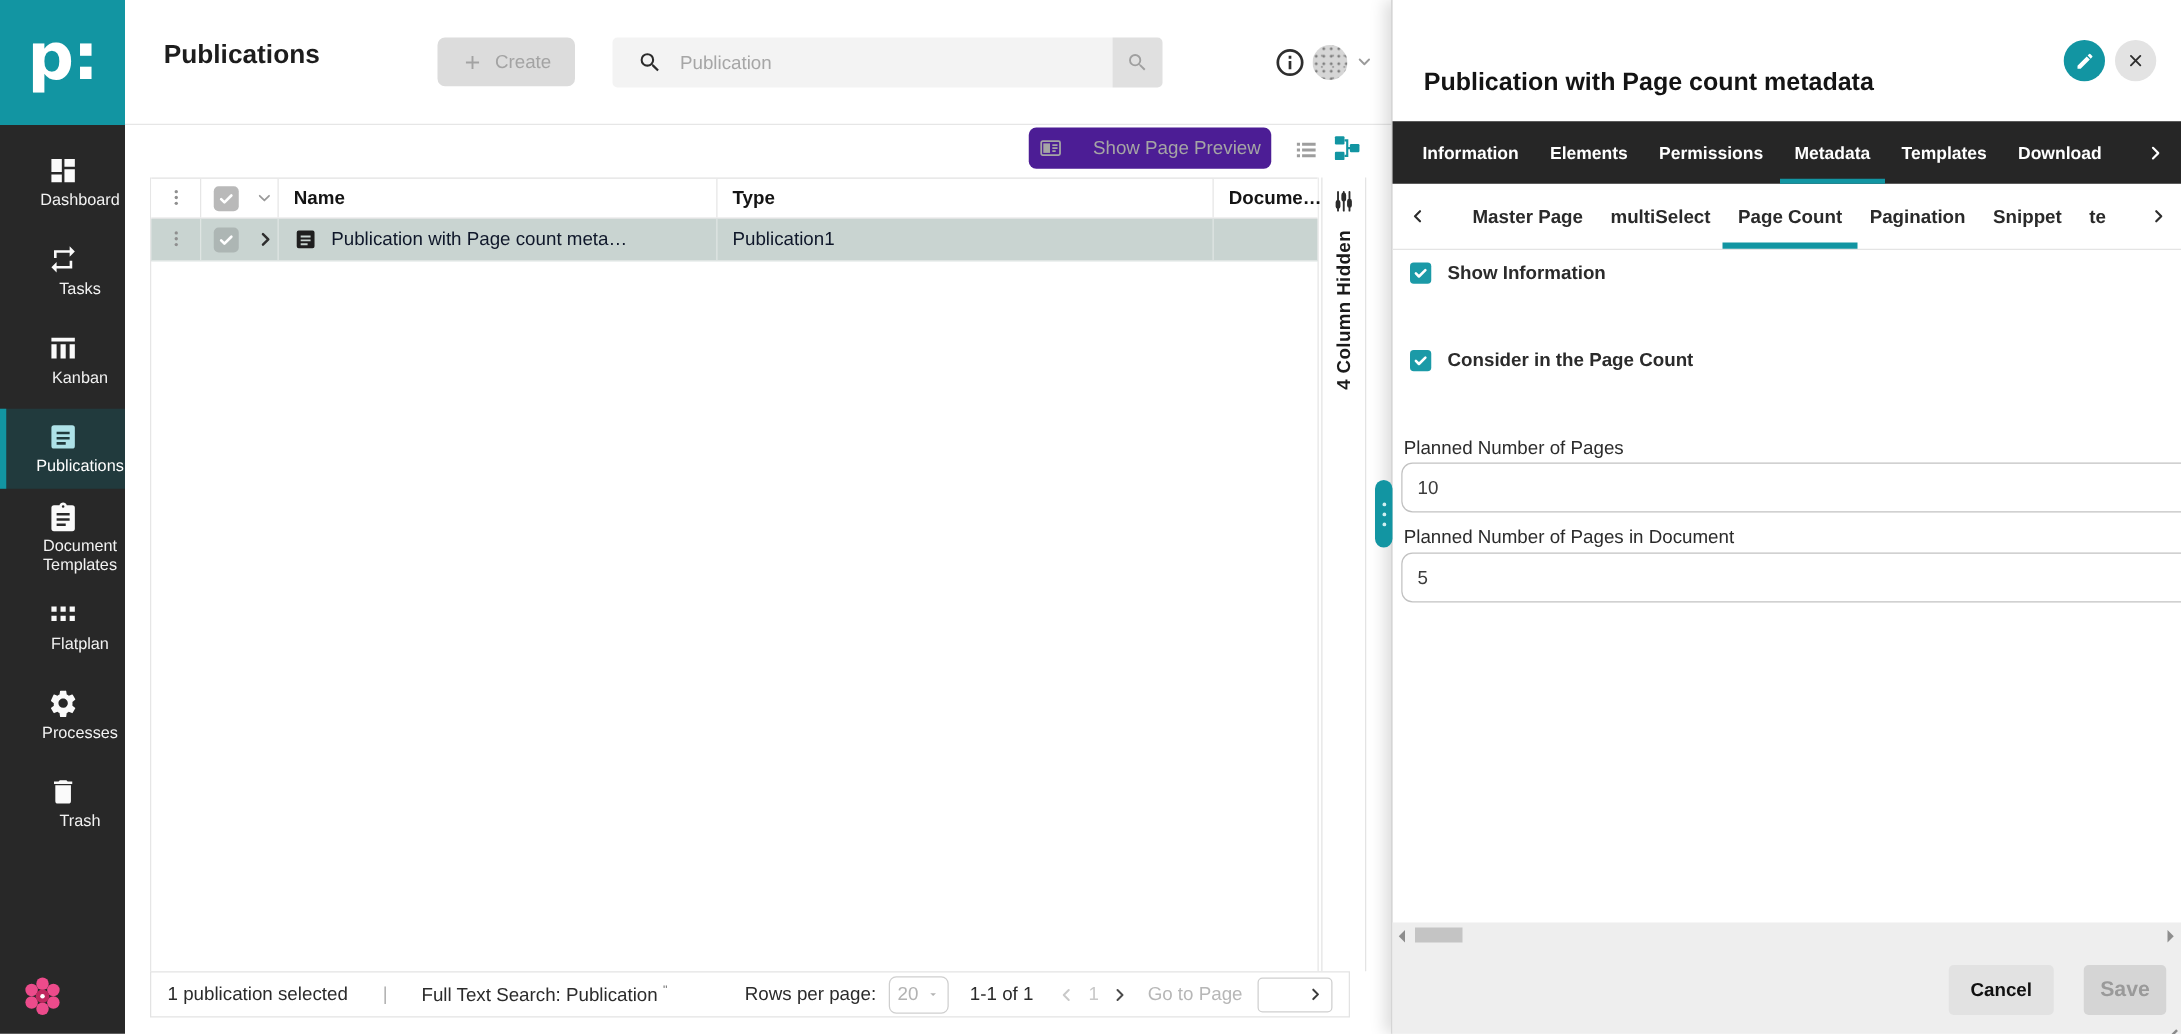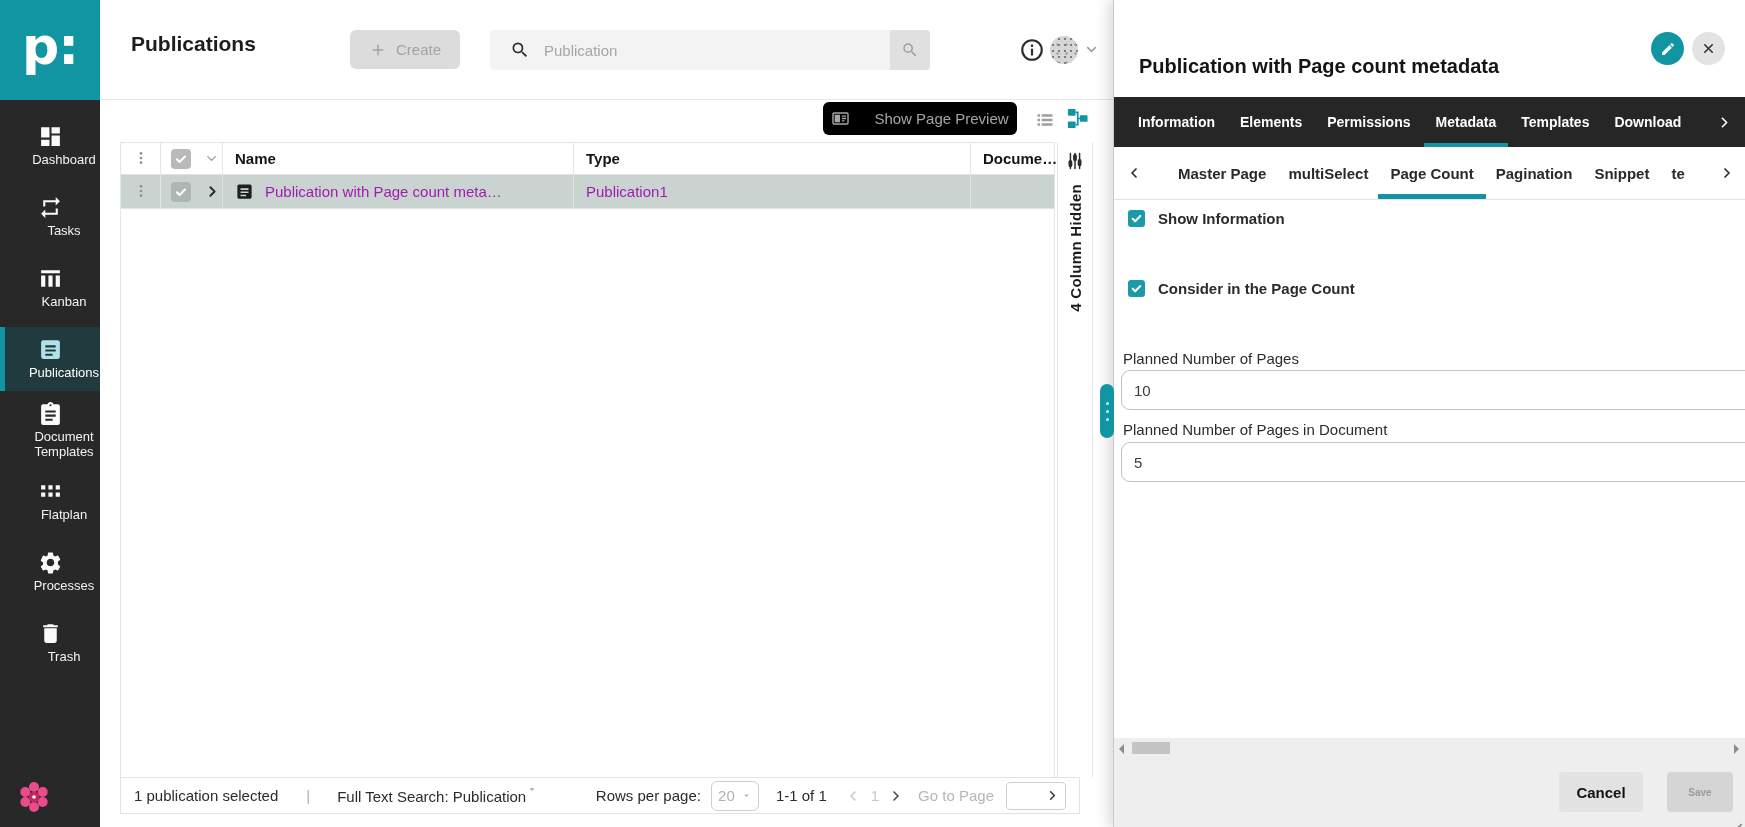--- a/index.html
+++ b/index.html
@@ -29,30 +29,30 @@
   .search-wrap{position:absolute;left:390px;top:30px;width:440px;height:40px;display:flex;}
   .search-field{flex:1;background:#f3f3f3;border-radius:4px 0 0 4px;display:flex;align-items:center;padding-left:20px;gap:14px;}
   .search-field input{border:none;background:transparent;outline:none;font-size:15px;color:#a6a6a6;font-family:inherit;width:280px;}
   .search-btn{width:40px;height:40px;background:#e0e0e0;border:none;border-radius:0 4px 4px 0;display:flex;align-items:center;justify-content:center;color:#9f9f9f;}
   .hdr-info{position:absolute;left:919px;top:37px;width:26px;height:26px;color:#2e2e2e;cursor:pointer;}
   .avatar{position:absolute;left:950px;top:36px;width:28px;height:28px;border-radius:50%;
     background:#d6d6d6;background-image:radial-gradient(#7d7d7d 1px,transparent 1.3px),radial-gradient(#a2a2a2 1px,transparent 1.2px);
     background-size:6px 6px,9px 9px;background-position:0 0,3px 4px;cursor:pointer;}
   .avatar-caret{position:absolute;left:984px;top:42px;width:15px;height:15px;color:#9b9b9b;cursor:pointer;}
 
-  .preview-btn{position:absolute;left:723px;top:102px;width:194px;height:33px;background:#000000;border:none;border-radius:6px;
+  .preview-btn{position:absolute;left:723px;top:102px;width:194px;height:33px;background:#4c1d95;border:none;border-radius:6px;
     display:flex;align-items:center;justify-content:center;gap:24px;color:#a5a5a5;font-size:15px;font-family:inherit;}
   .icon-list{position:absolute;left:935px;top:110px;width:20px;height:18px;color:#9e9e9e;cursor:pointer;}
   .icon-tree{position:absolute;left:966px;top:107px;width:23px;height:23px;color:#1295a2;cursor:pointer;}
 
   
   .table-frame{position:absolute;left:20px;top:142px;width:935px;height:635px;border-left:1px solid #e6e6e6;border-right:1px solid #e6e6e6;}
   .trow{display:grid;grid-template-columns:40px 62px 351px 397px 85px;align-items:center;}
   .trow.head{height:33px;border-top:1px solid #e2e2e2;border-bottom:1px solid #e2e2e2;background:#fff;font-weight:bold;font-size:15px;color:#141414;}
-  .trow.data{height:34px;background:#c9d4d1;border-bottom:1px solid #dfe5e3;font-size:15px;color:#a21caf;}
+  .trow.data{height:34px;background:#c9d4d1;border-bottom:1px solid #dfe5e3;font-size:15px;color:#0f172a;}
   .tcell{height:100%;display:flex;align-items:center;border-right:1px solid #e6e6e6;padding-left:12px;overflow:hidden;white-space:nowrap;}
   .trow .tcell:last-child{border-right:none;}
   .tcell.c-menu{justify-content:center;padding-left:0;}
   .tcell.c-check{gap:13px;padding-left:10px;}
   .trow.data .tcell{border-right-color:#dfe5e3;}
   .cbx{width:20px;height:20px;border-radius:4px;background:#b9b9b9;display:flex;align-items:center;justify-content:center;flex:none;}
   .trow.data .cbx{background:#adb6b4;}
   .kebab{width:16px;height:18px;color:#8f8f8f;cursor:pointer;}
   .mini-caret{width:15px;height:15px;color:#9a9a9a;cursor:pointer;}
   .expander{width:17px;height:17px;color:#2e2e2e;cursor:pointer;}
@@ -114,21 +114,21 @@
   .field-input{position:absolute;left:7px;width:715px;height:40px;border:1px solid #c2c2c2;border-radius:9px;padding-left:12px;font-size:15px;color:#3c3c3c;font-family:inherit;outline:none;background:#fff;}
   .fi-1{top:370px;} .fi-2{top:442px;}
 
   .panel-footer{position:absolute;left:0;top:738px;width:100%;height:89px;background:#eeeeee;}
   .hscroll{position:absolute;left:0;top:4px;width:100%;height:13px;}
   .hs-arrow{position:absolute;top:2px;width:0;height:0;border:5px solid transparent;cursor:pointer;}
   .hs-left{left:5px;border-right-color:#8d8d8d;border-left:none;}
   .hs-right{right:6px;border-left-color:#8d8d8d;border-right:none;}
   .hs-thumb{position:absolute;left:18px;top:0;width:38px;height:12px;background:#c4c4c4;cursor:pointer;}
   .cancel-btn{position:absolute;left:445px;top:34px;width:84px;height:40px;border:none;border-radius:4px;background:#e2e2e2;color:#111;font-weight:bold;font-size:15px;font-family:inherit;cursor:pointer;}
-  .save-btn{position:absolute;left:553px;top:34px;width:66px;height:40px;border:none;border-radius:4px;background:#d5d5d5;color:#9a9a9a;font-weight:bold;font-size:10px;font-family:inherit;}
+  .save-btn{position:absolute;left:553px;top:34px;width:66px;height:40px;border:none;border-radius:4px;background:#d5d5d5;color:#9a9a9a;font-weight:bold;font-size:17px;font-family:inherit;}
   .resize-corner{position:absolute;right:2px;bottom:2px;width:14px;height:14px;cursor:nwse-resize;}
   .resize-corner::before{content:"";position:absolute;right:1px;bottom:1px;width:14px;height:1.5px;background:#8a8a8a;transform:rotate(-45deg);transform-origin:right bottom;}
 
   .drag-handle{position:absolute;left:-14px;top:384px;width:14px;height:54px;border-radius:7px;background:#1295a2;display:flex;flex-direction:column;align-items:center;justify-content:center;gap:5px;cursor:col-resize;}
   .drag-handle i{width:3px;height:3px;border-radius:50%;background:#cdeef1;}
 </style>
 </head>
 <body>
 
 <aside class="sidebar">

